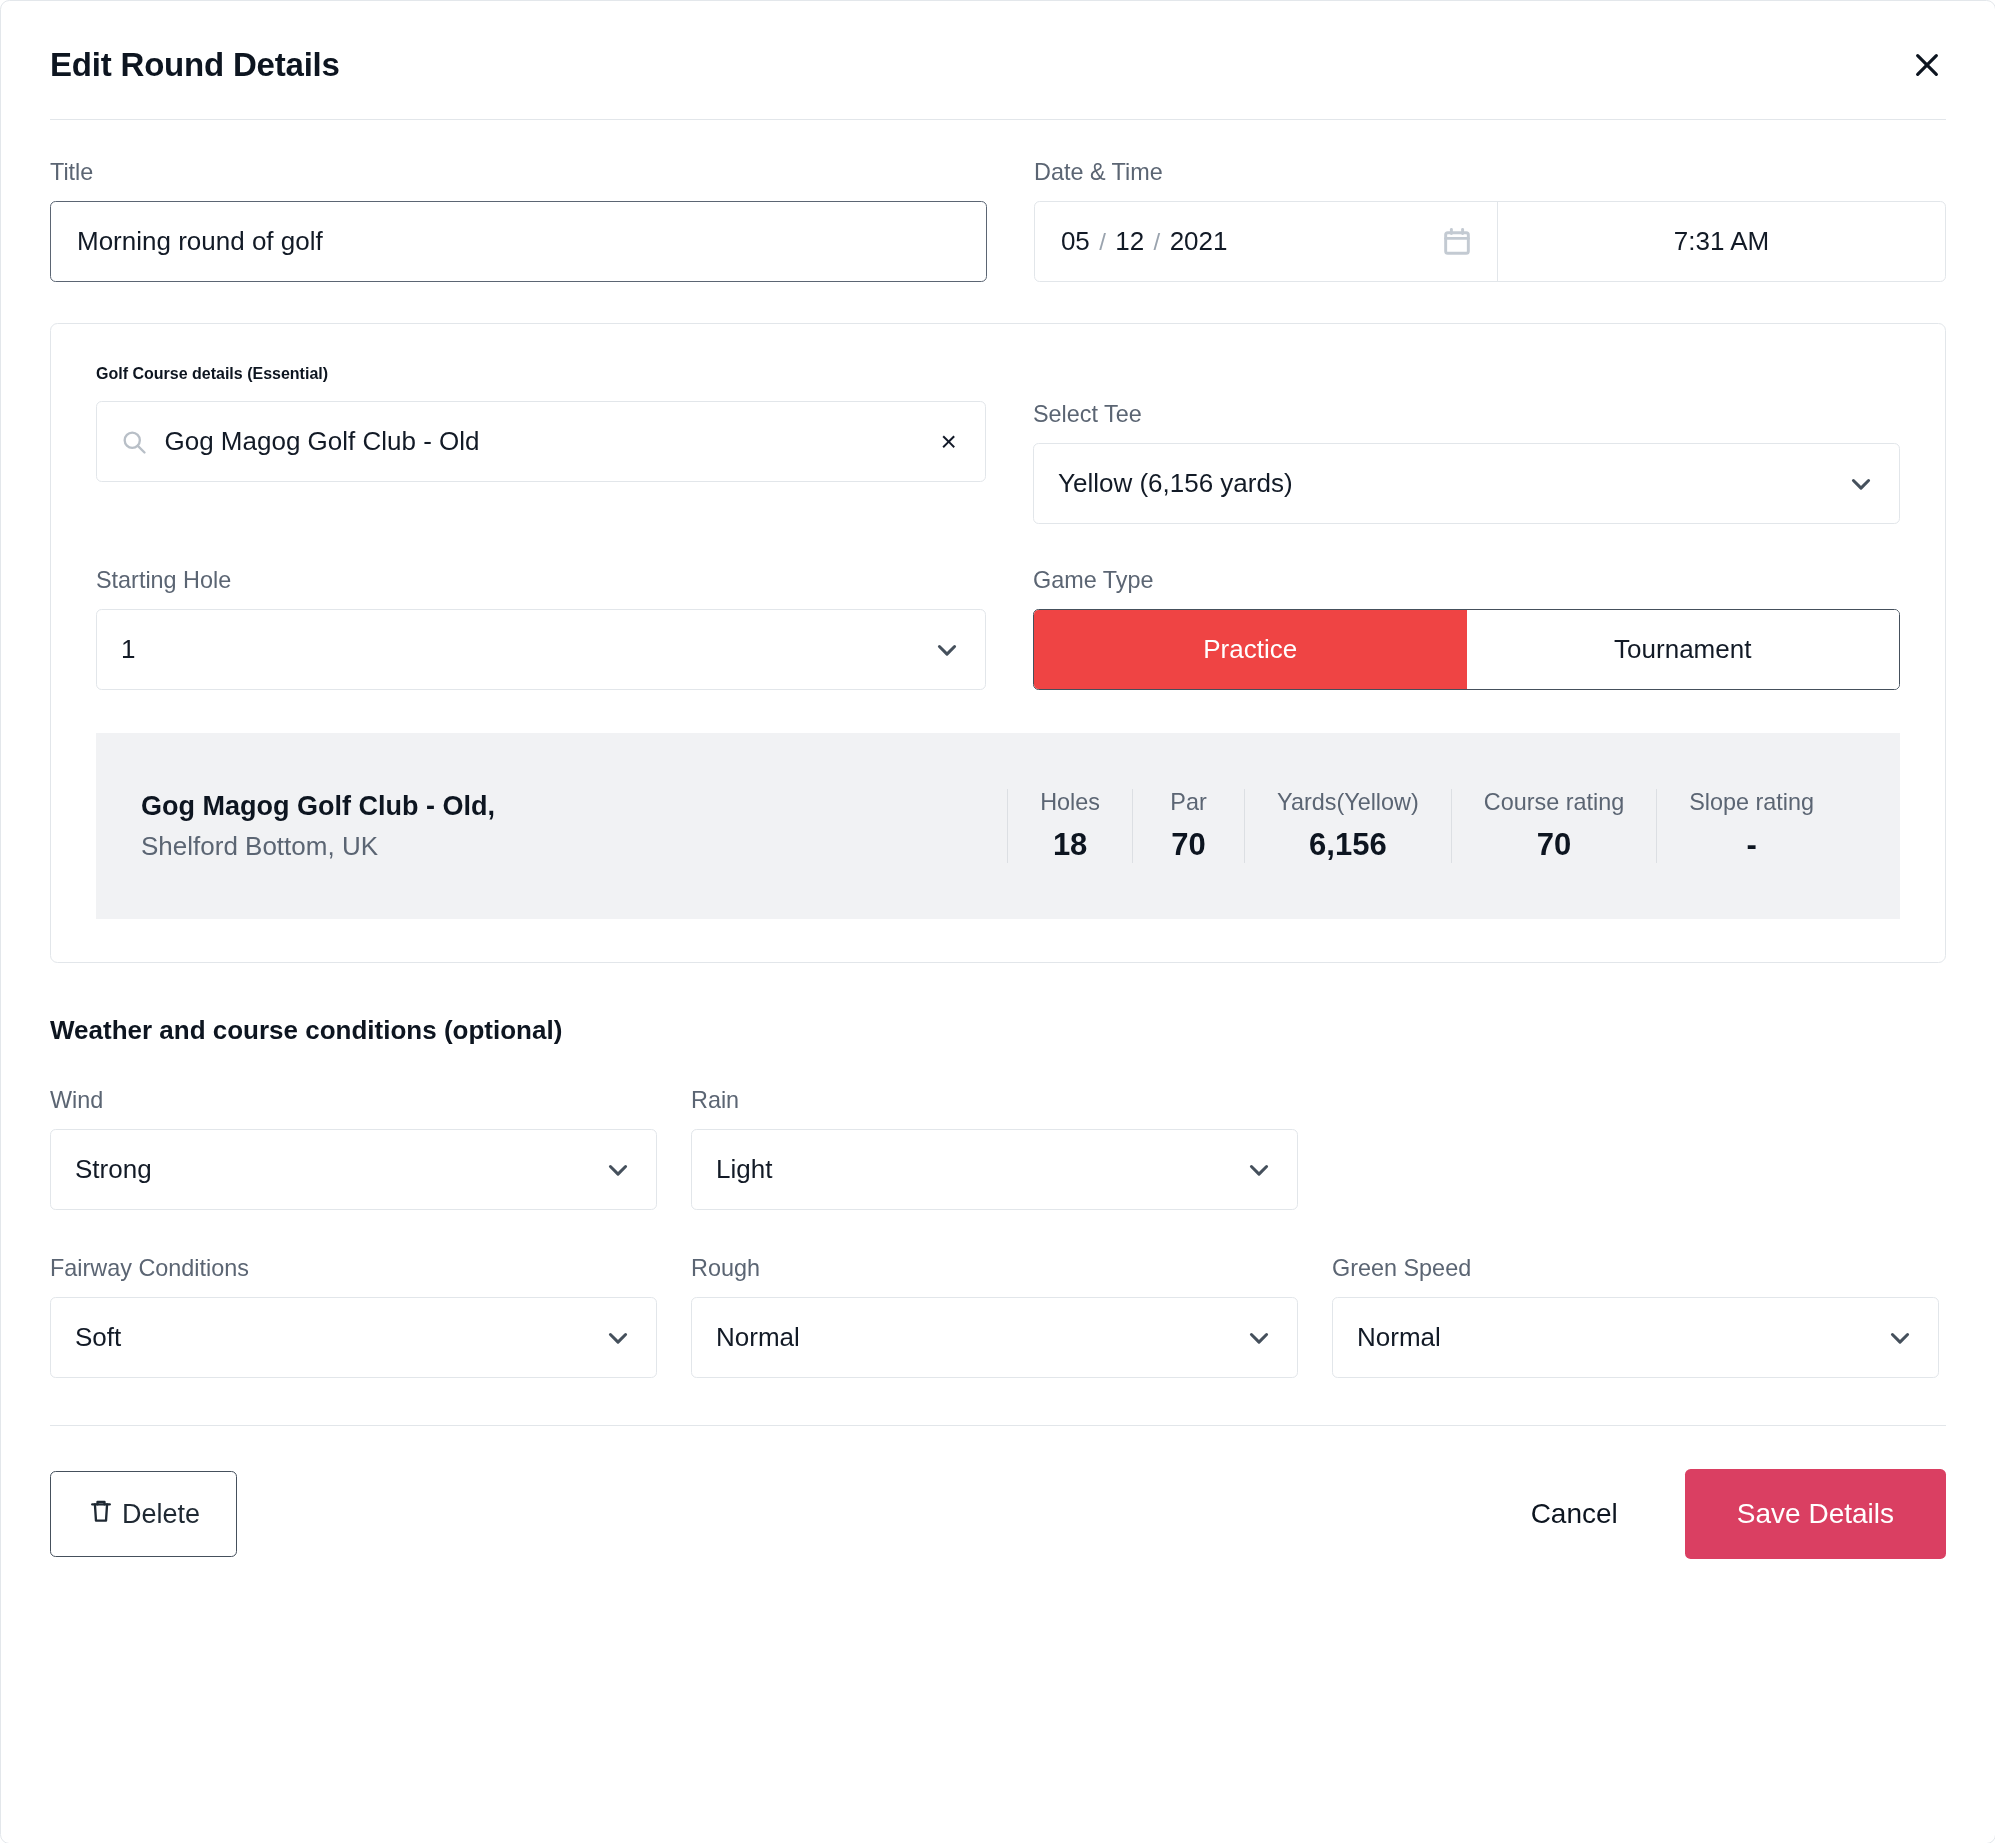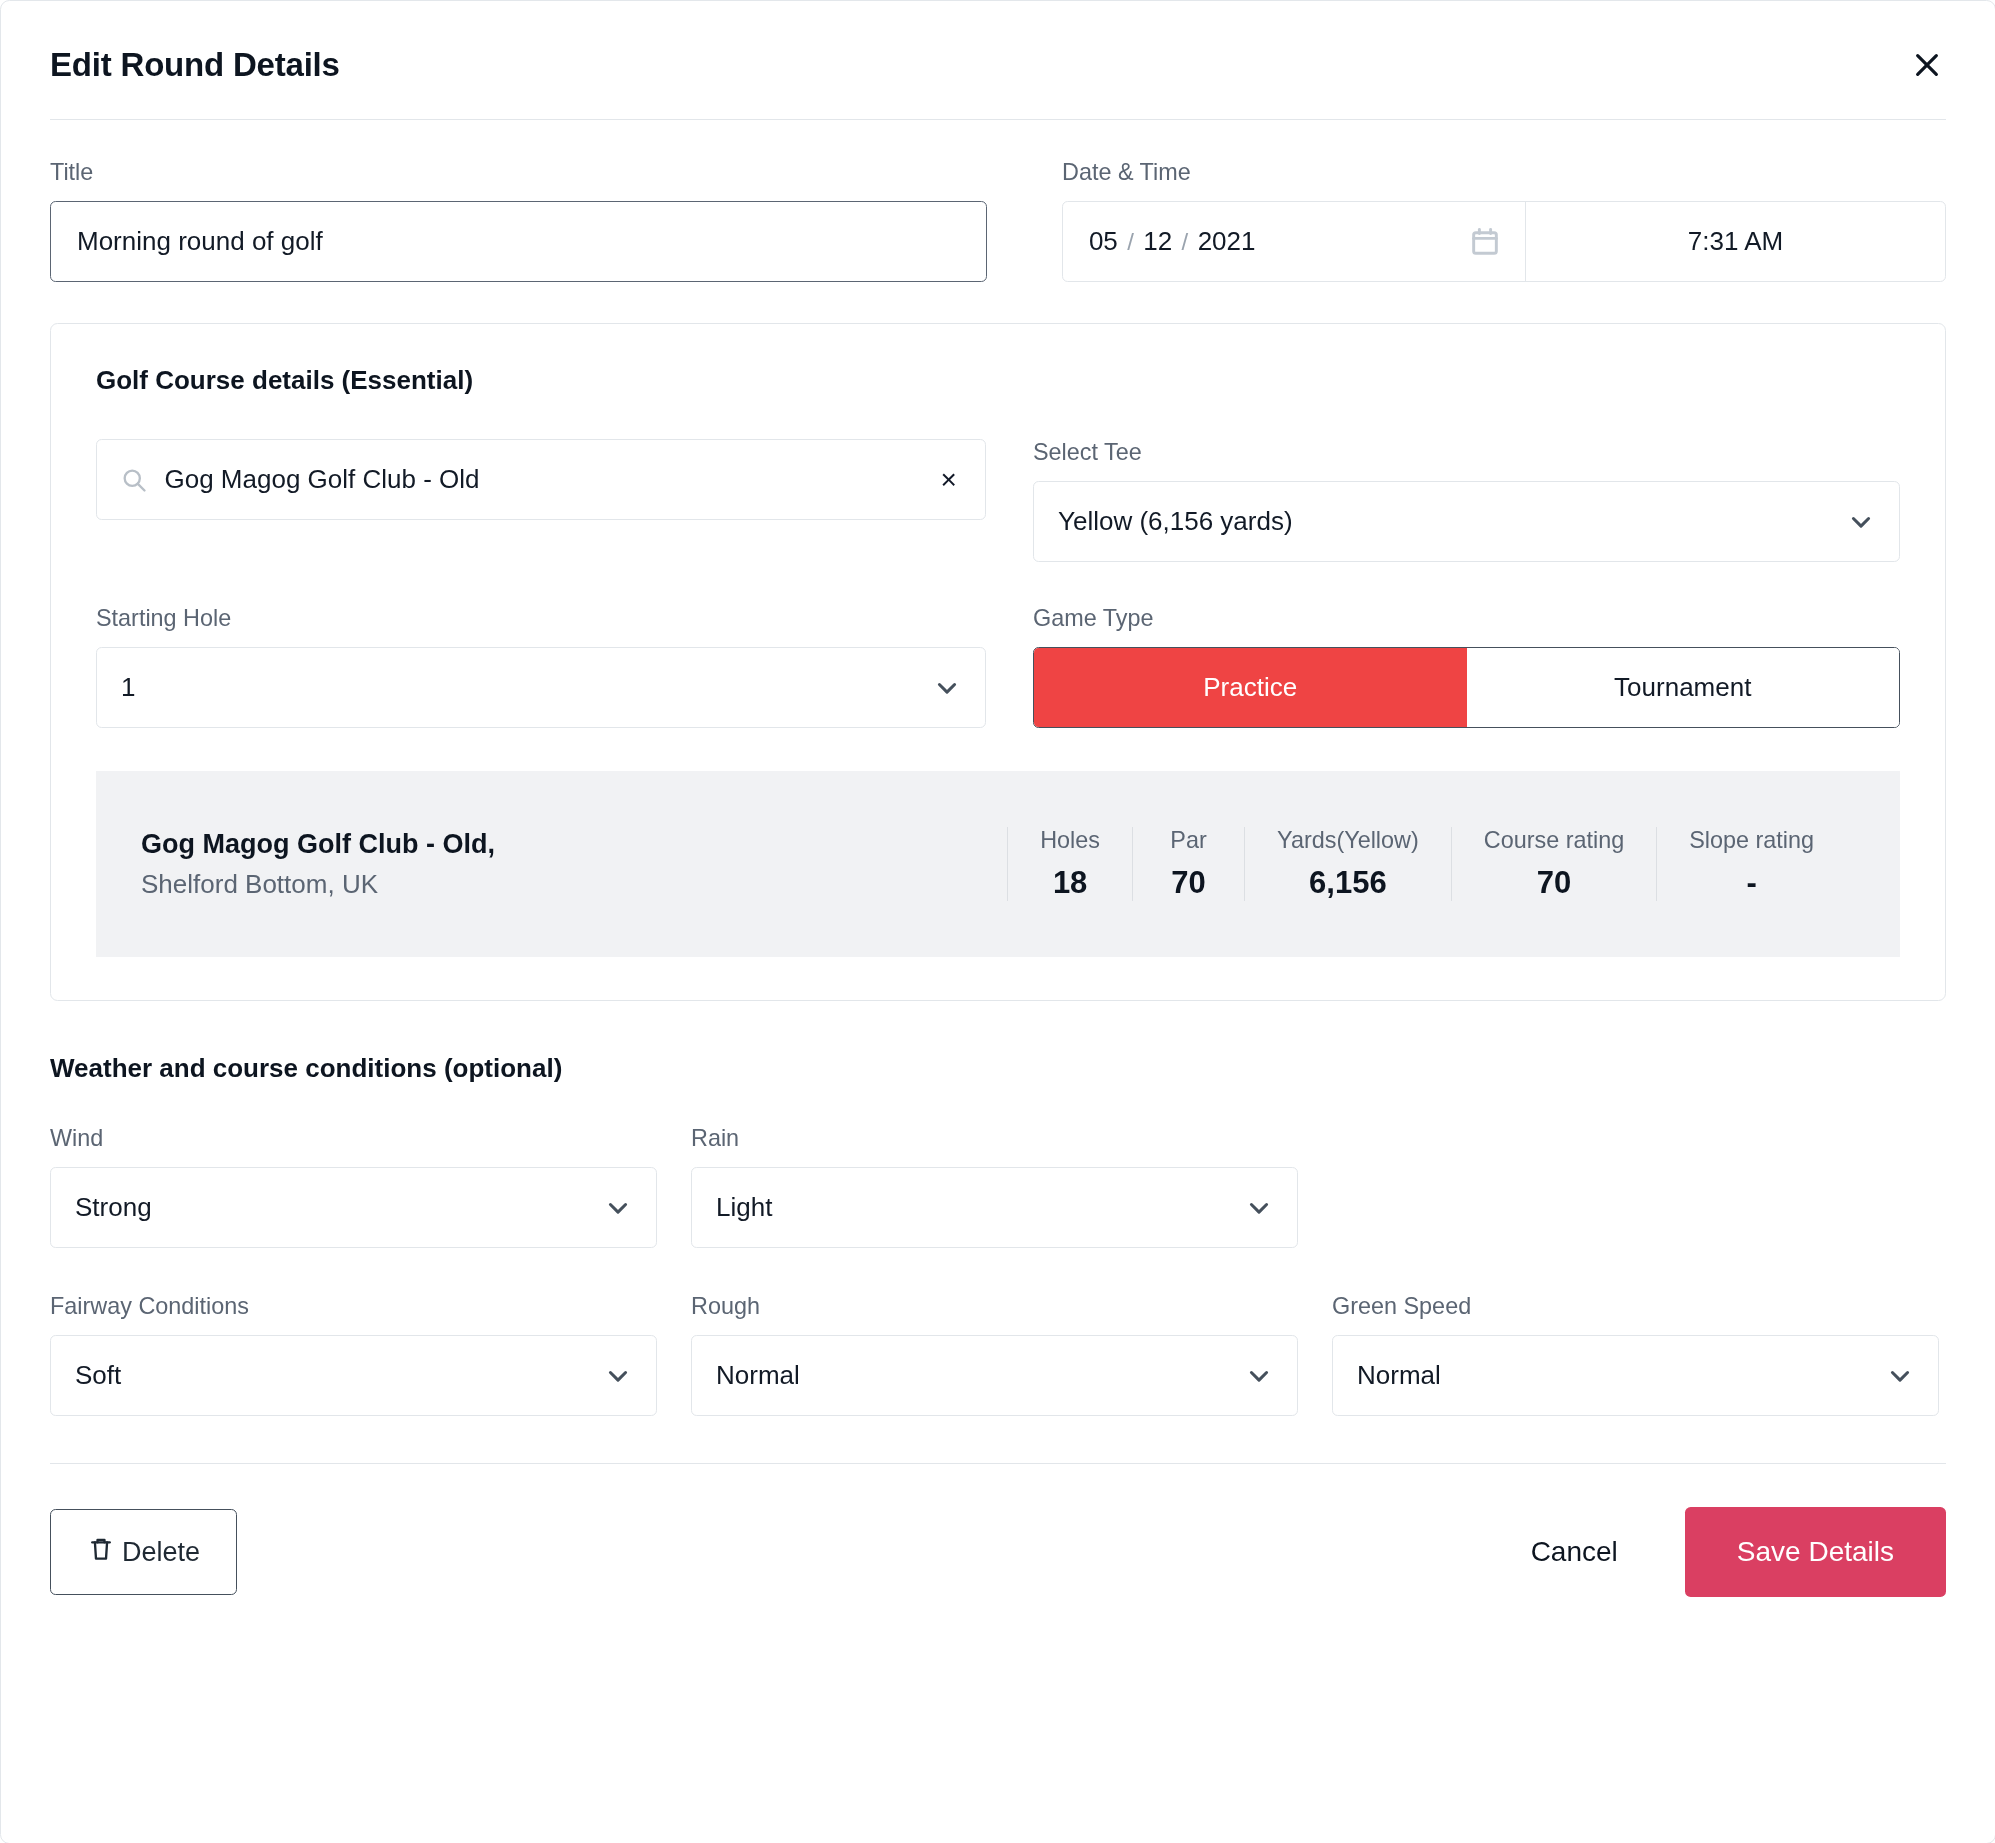--- a/index.html
+++ b/index.html
@@ -61,21 +61,21 @@
     font-size: 26px;
     color: #121a26;
     padding: 0 26px;
     font-family: "Liberation Sans", sans-serif;
     outline: none;
   }
 
   
   .top-row {
     display: flex;
-    gap: 75px;
+    gap: 47px;
     padding-top: 39px;
     justify-content: center;
   }
   .col-title { width: 937px; }
   .col-datetime { flex: 1; }
 
   .datetime-group {
     display: flex;
     width: 100%;
     height: 81px;
@@ -105,24 +105,24 @@
   }
 
   
   .course-panel {
     margin-top: 41px;
     border: 1.9px solid #e2e6ea;
     border-radius: 7.5px;
     padding: 41px 45px 43px 45px;
   }
   .panel-heading {
-    font-size: 26px;
+    font-size: 16px;
     font-weight: bold;
     color: #0d1520;
-    margin-bottom: 43px;
+    margin-bottom: 18px;
   }
   .panel-row {
     display: flex;
     gap: 47px;
   }
   .panel-col-left  { width: 890px; }
   .panel-col-right { flex: 1; }
 
   .search-box {
     position: relative;

